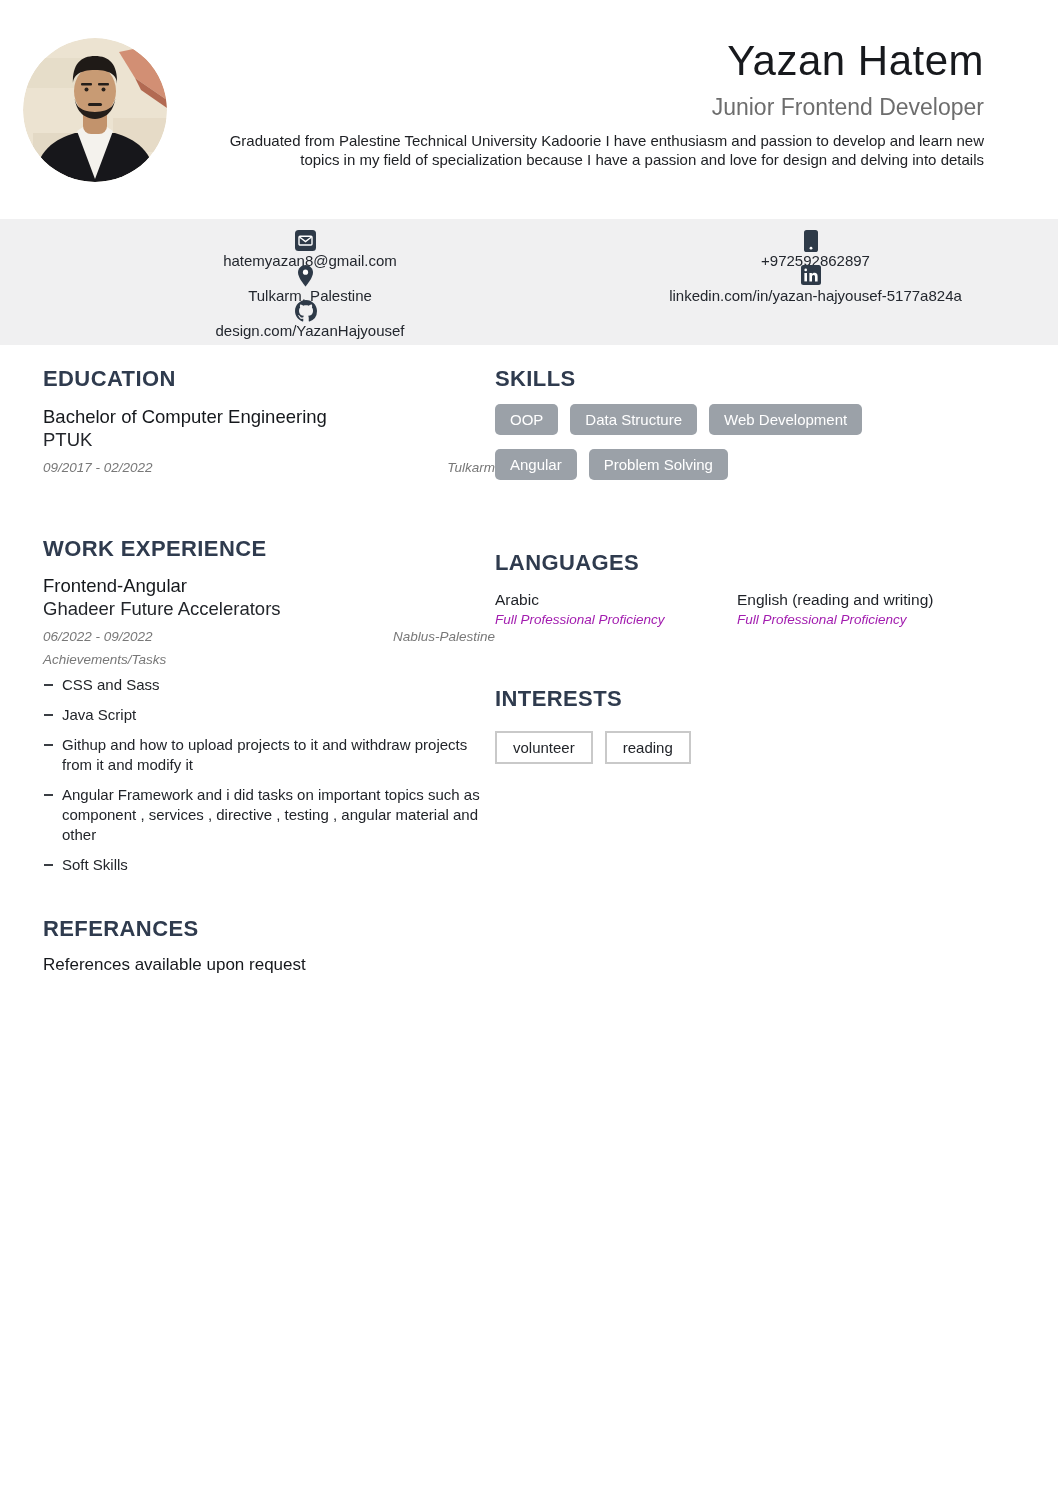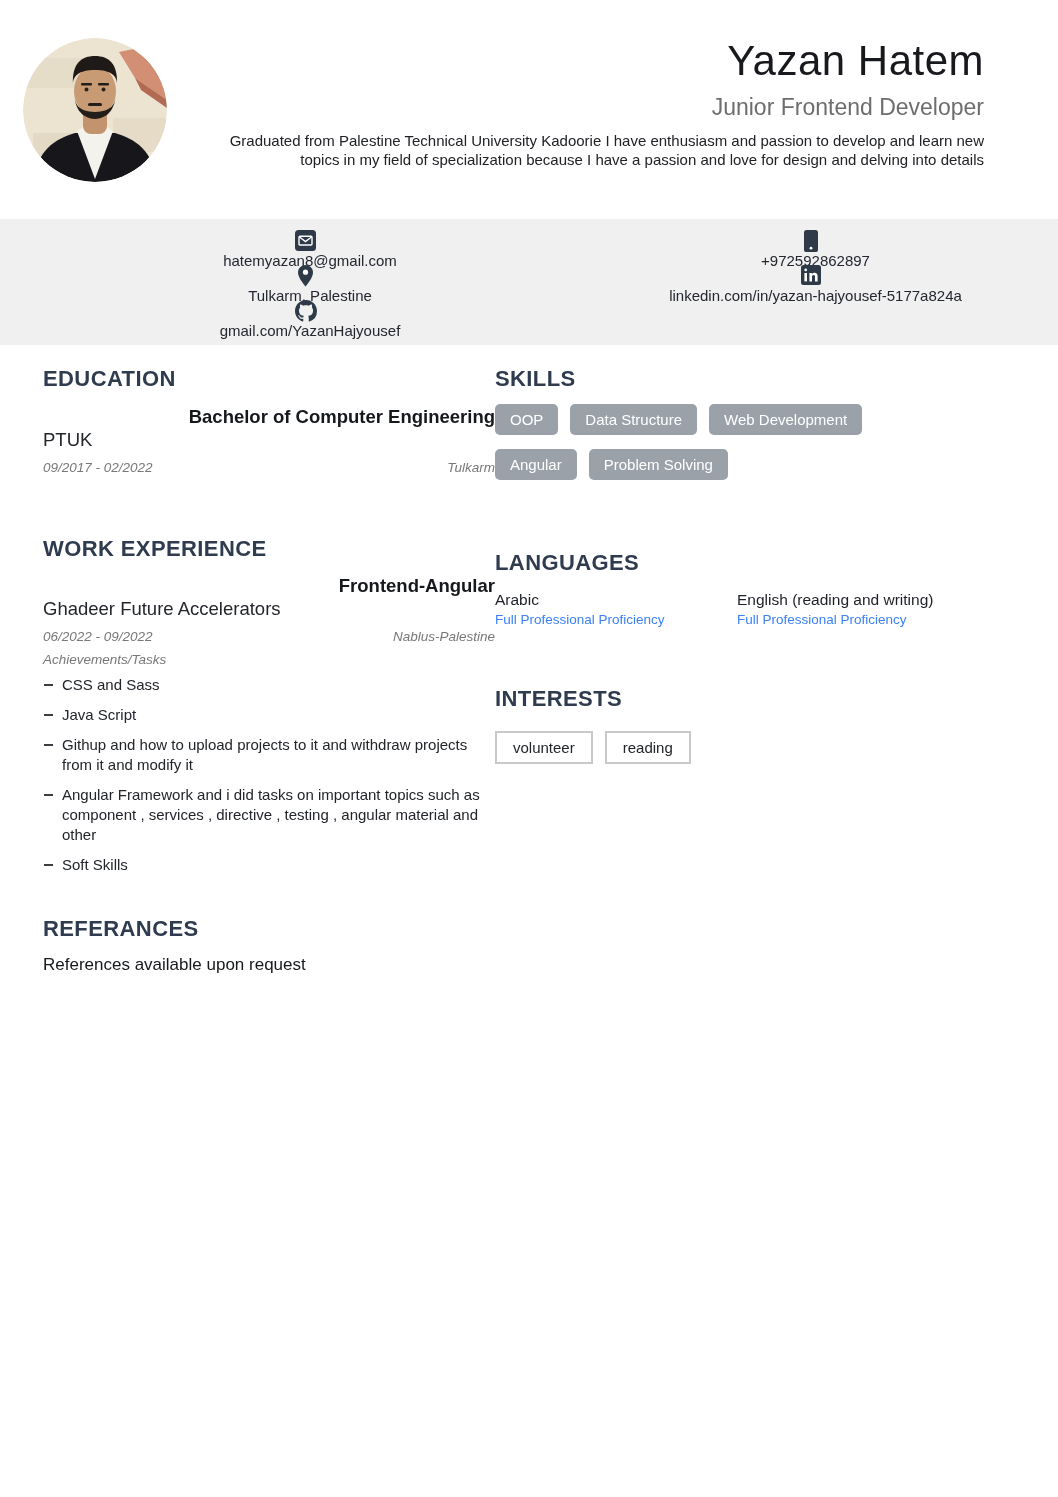--- a/index.html
+++ b/index.html
@@ -33,21 +33,21 @@
   .contact-item .cicon { width: 22px; display: flex; justify-content: center; flex: 0 0 22px; }
   .contact-item .ctext { margin-left: 9px; font-size: 15px; color: #23272e; }
 
   
   .main { display: grid; grid-template-columns: 452px 452px; margin: 21px 43px 0 43px; }
   h2.sec {
     font-size: 22px; font-weight: 700; color: #2f3b4e;
     letter-spacing: 0.4px; line-height: 26px;
   }
 
-  .entry-title { font-size: 18.5px; font-weight: 700; color: #15181c; line-height: 23px; text-align: right; }
+  .entry-title { font-size: 18.5px; font-weight: 400; color: #15181c; line-height: 23px; }
   .entry-sub   { font-size: 18.5px; font-weight: 400; color: #23262b; line-height: 24px; }
   .meta-row { display: flex; justify-content: space-between; font-size: 13.5px; font-style: italic; color: #787878; line-height: 16px; }
   .tasks-label { font-size: 13.5px; font-style: italic; color: #787878; line-height: 16px; }
 
   ul.bullets { list-style: none; margin-top: 7px; }
   ul.bullets li {
     position: relative; padding-left: 19px;
     font-size: 15px; line-height: 20px; color: #22252a;
     margin-bottom: 10px;
   }
@@ -60,21 +60,21 @@
   .pills { display: flex; flex-wrap: wrap; gap: 14px 12px; margin-top: 12px; }
   .pill {
     background: #9ba1a8; color: #ffffff;
     font-size: 15px; line-height: 17px;
     padding: 7px 15px; border-radius: 5px; white-space: nowrap;
   }
 
   
   .lang-grid { display: grid; grid-template-columns: 242px auto; margin-top: 14px; }
   .lang-name { font-size: 15.5px; color: #1d2026; line-height: 20px; }
-  .lang-level { font-size: 13.5px; color: #3b82f6; line-height: 17px; margin-top: 1px; }
+  .lang-level { font-size: 13.5px; font-style: italic; color: #a21caf; line-height: 17px; margin-top: 1px; }
 
   
   .tags { display: flex; gap: 12px; margin-top: 19px; }
   .tag {
     border: 2px solid #c9c9c9; border-radius: 0; background: #ffffff;
     color: #22252a; font-size: 15px; line-height: 17px;
     padding: 6px 16px; white-space: nowrap;
   }
 
   .ref-text { font-size: 17px; color: #16181c; line-height: 22px; }
@@ -151,21 +151,21 @@
           </svg>
       </span>
       <span class="ctext">Tulkarm, Palestine</span>
     </div>
     <div class="contact-item">
       <span class="cicon">
         <svg width="22" height="22" viewBox="0 0 16 16">
             <path fill="#2e3a48" d="M8 0C3.58 0 0 3.58 0 8c0 3.54 2.29 6.53 5.47 7.59.4.07.55-.17.55-.38 0-.19-.01-.82-.01-1.49-2.01.37-2.53-.49-2.69-.94-.09-.23-.48-.94-.82-1.13-.28-.15-.68-.52-.01-.53.63-.01 1.08.58 1.23.82.72 1.21 1.87.87 2.33.66.07-.52.28-.87.51-1.07-1.78-.2-3.64-.89-3.64-3.95 0-.87.31-1.59.82-2.15-.08-.2-.36-1.02.08-2.12 0 0 .67-.21 2.2.82.64-.18 1.32-.27 2-.27s1.36.09 2 .27c1.53-1.04 2.2-.82 2.2-.82.44 1.1.16 1.92.08 2.12.51.56.82 1.27.82 2.15 0 3.07-1.87 3.75-3.65 3.95.29.25.54.73.54 1.48 0 1.07-.01 1.93-.01 2.2 0 .21.15.46.55.38A8.01 8.01 0 0 0 16 8c0-4.42-3.58-8-8-8z"></path>
           </svg>
       </span>
-      <span class="ctext">gmail.com/YazanHajyousef</span>
+      <span class="ctext">design.com/YazanHajyousef</span>
     </div>
   </div>
   <div class="contact-col">
     <div class="contact-item">
       <span class="cicon">
         <svg width="14" height="22" viewBox="0 0 14 22">
             <rect width="14" height="22" rx="2.6" fill="#2e3a48"></rect>
             <circle cx="7" cy="18.2" r="1.4" fill="#ffffff"></circle>
           </svg>
       </span>

